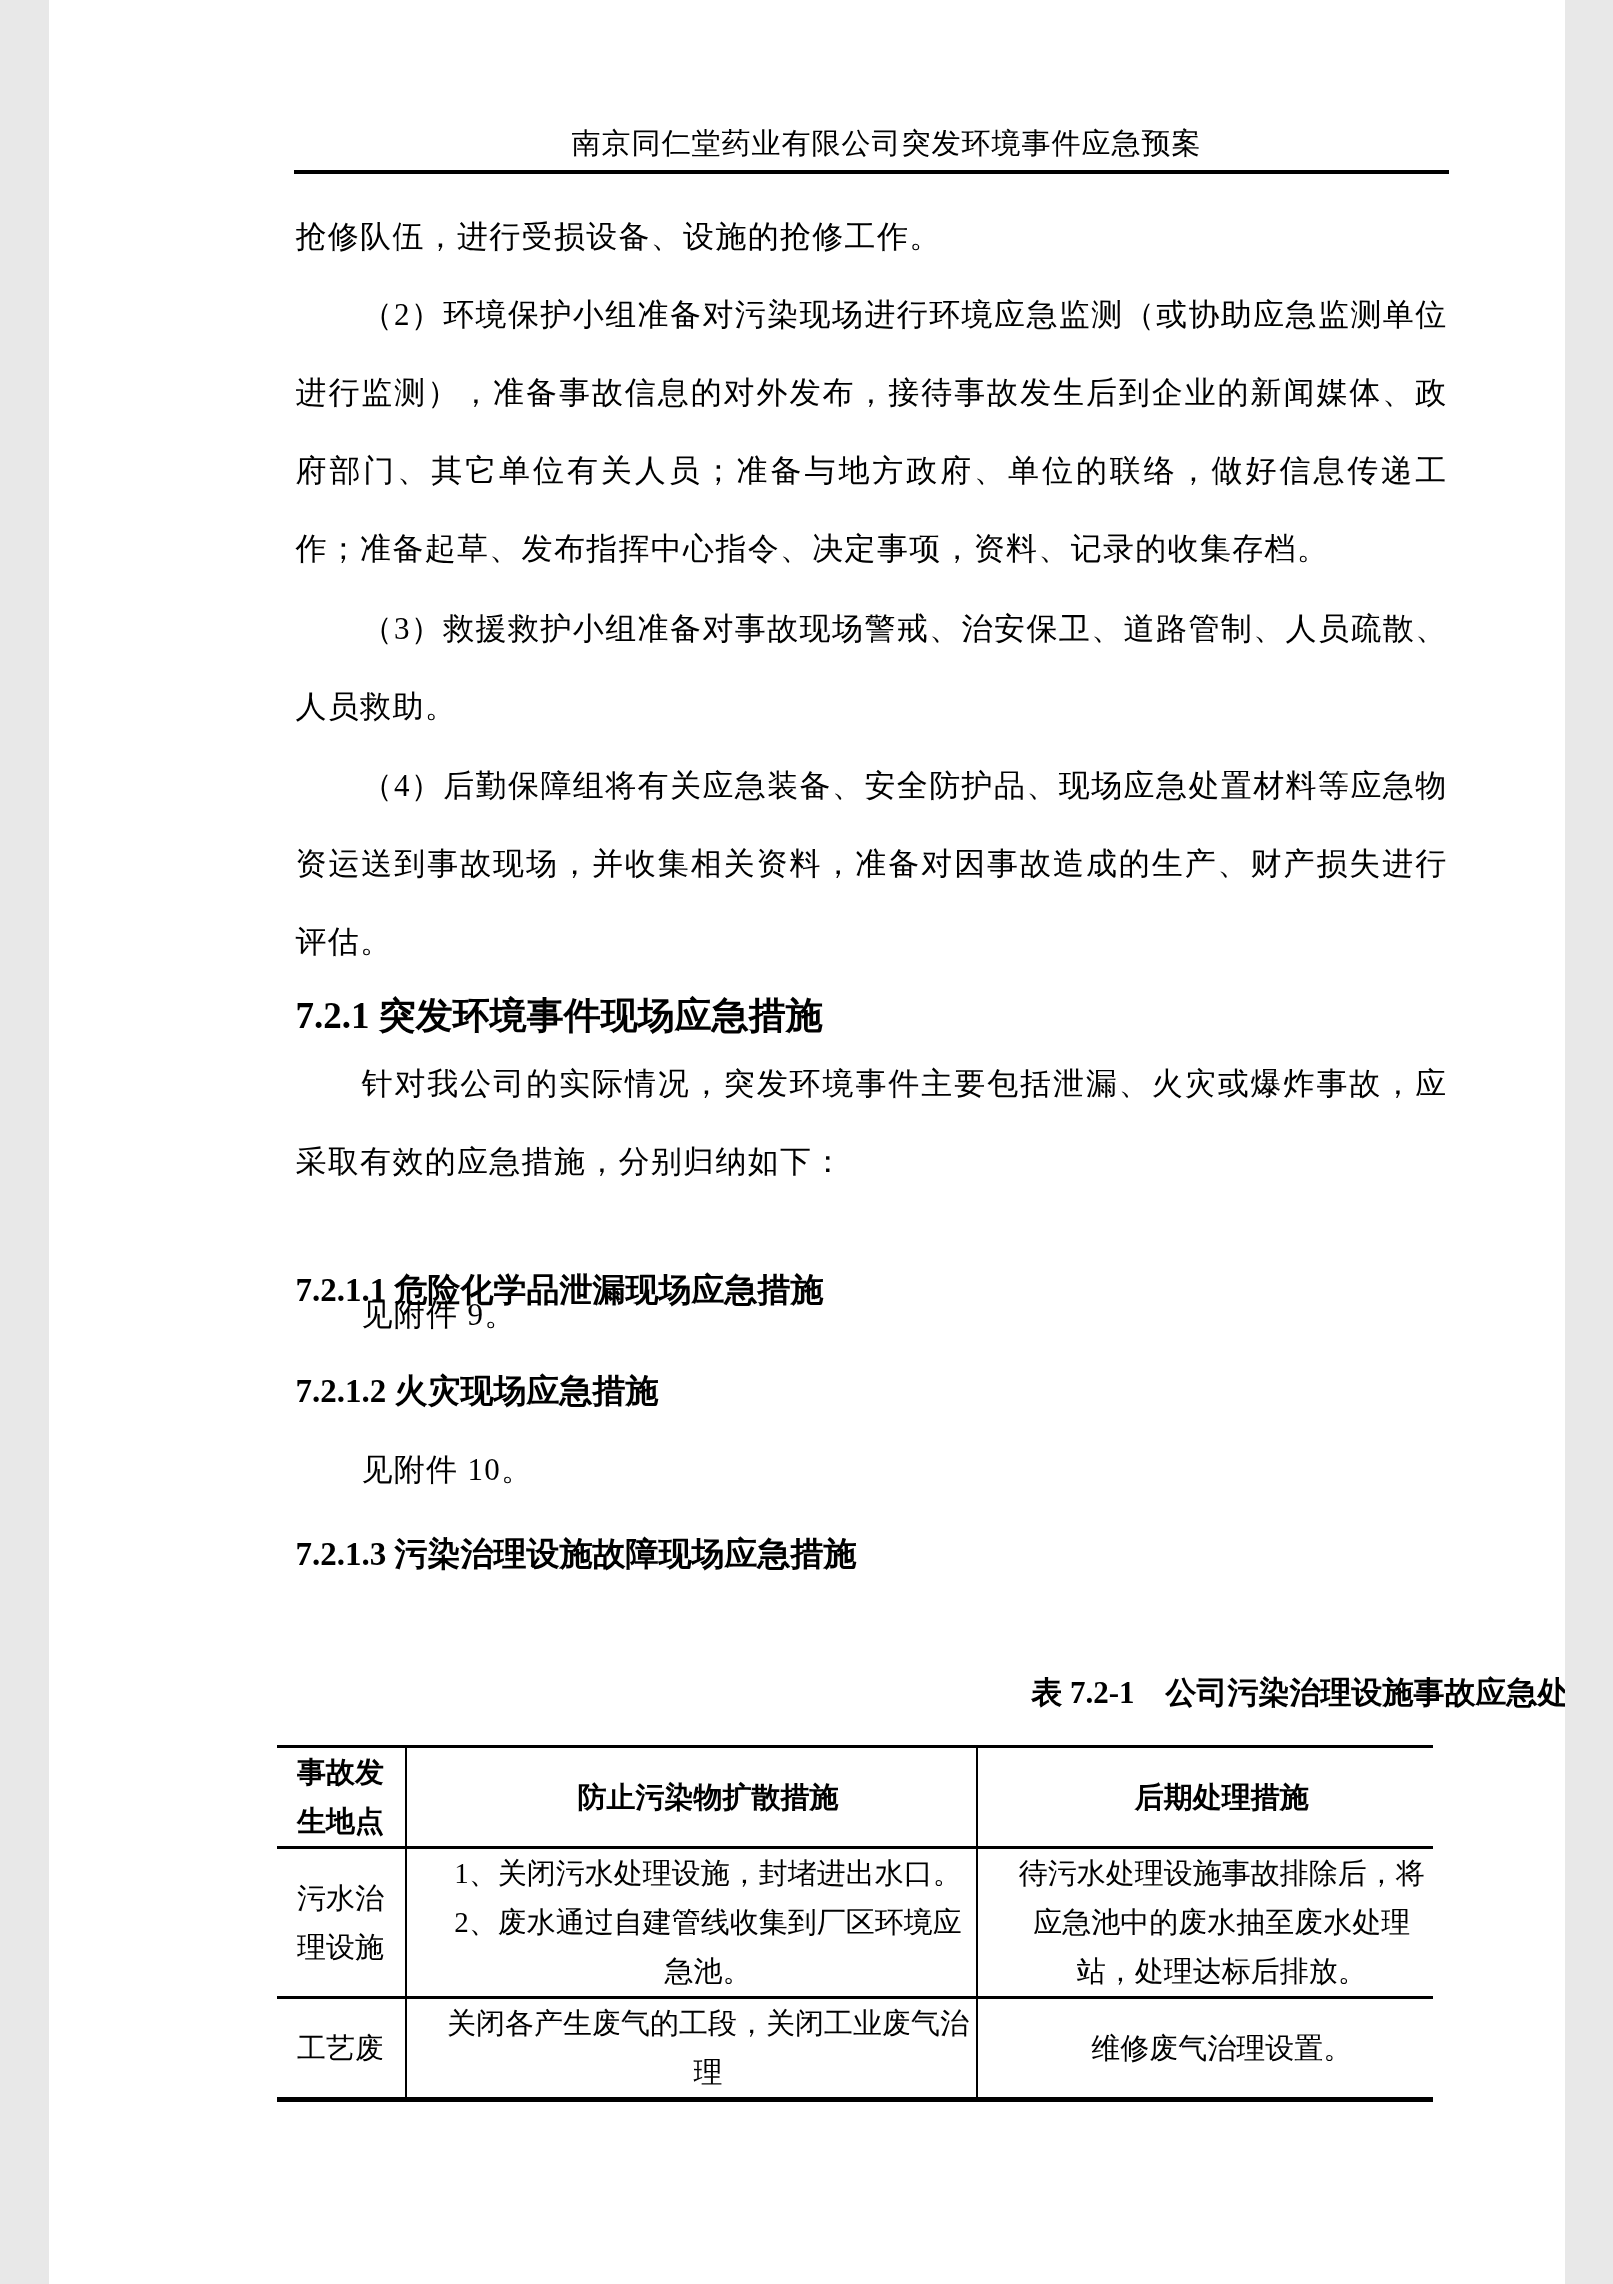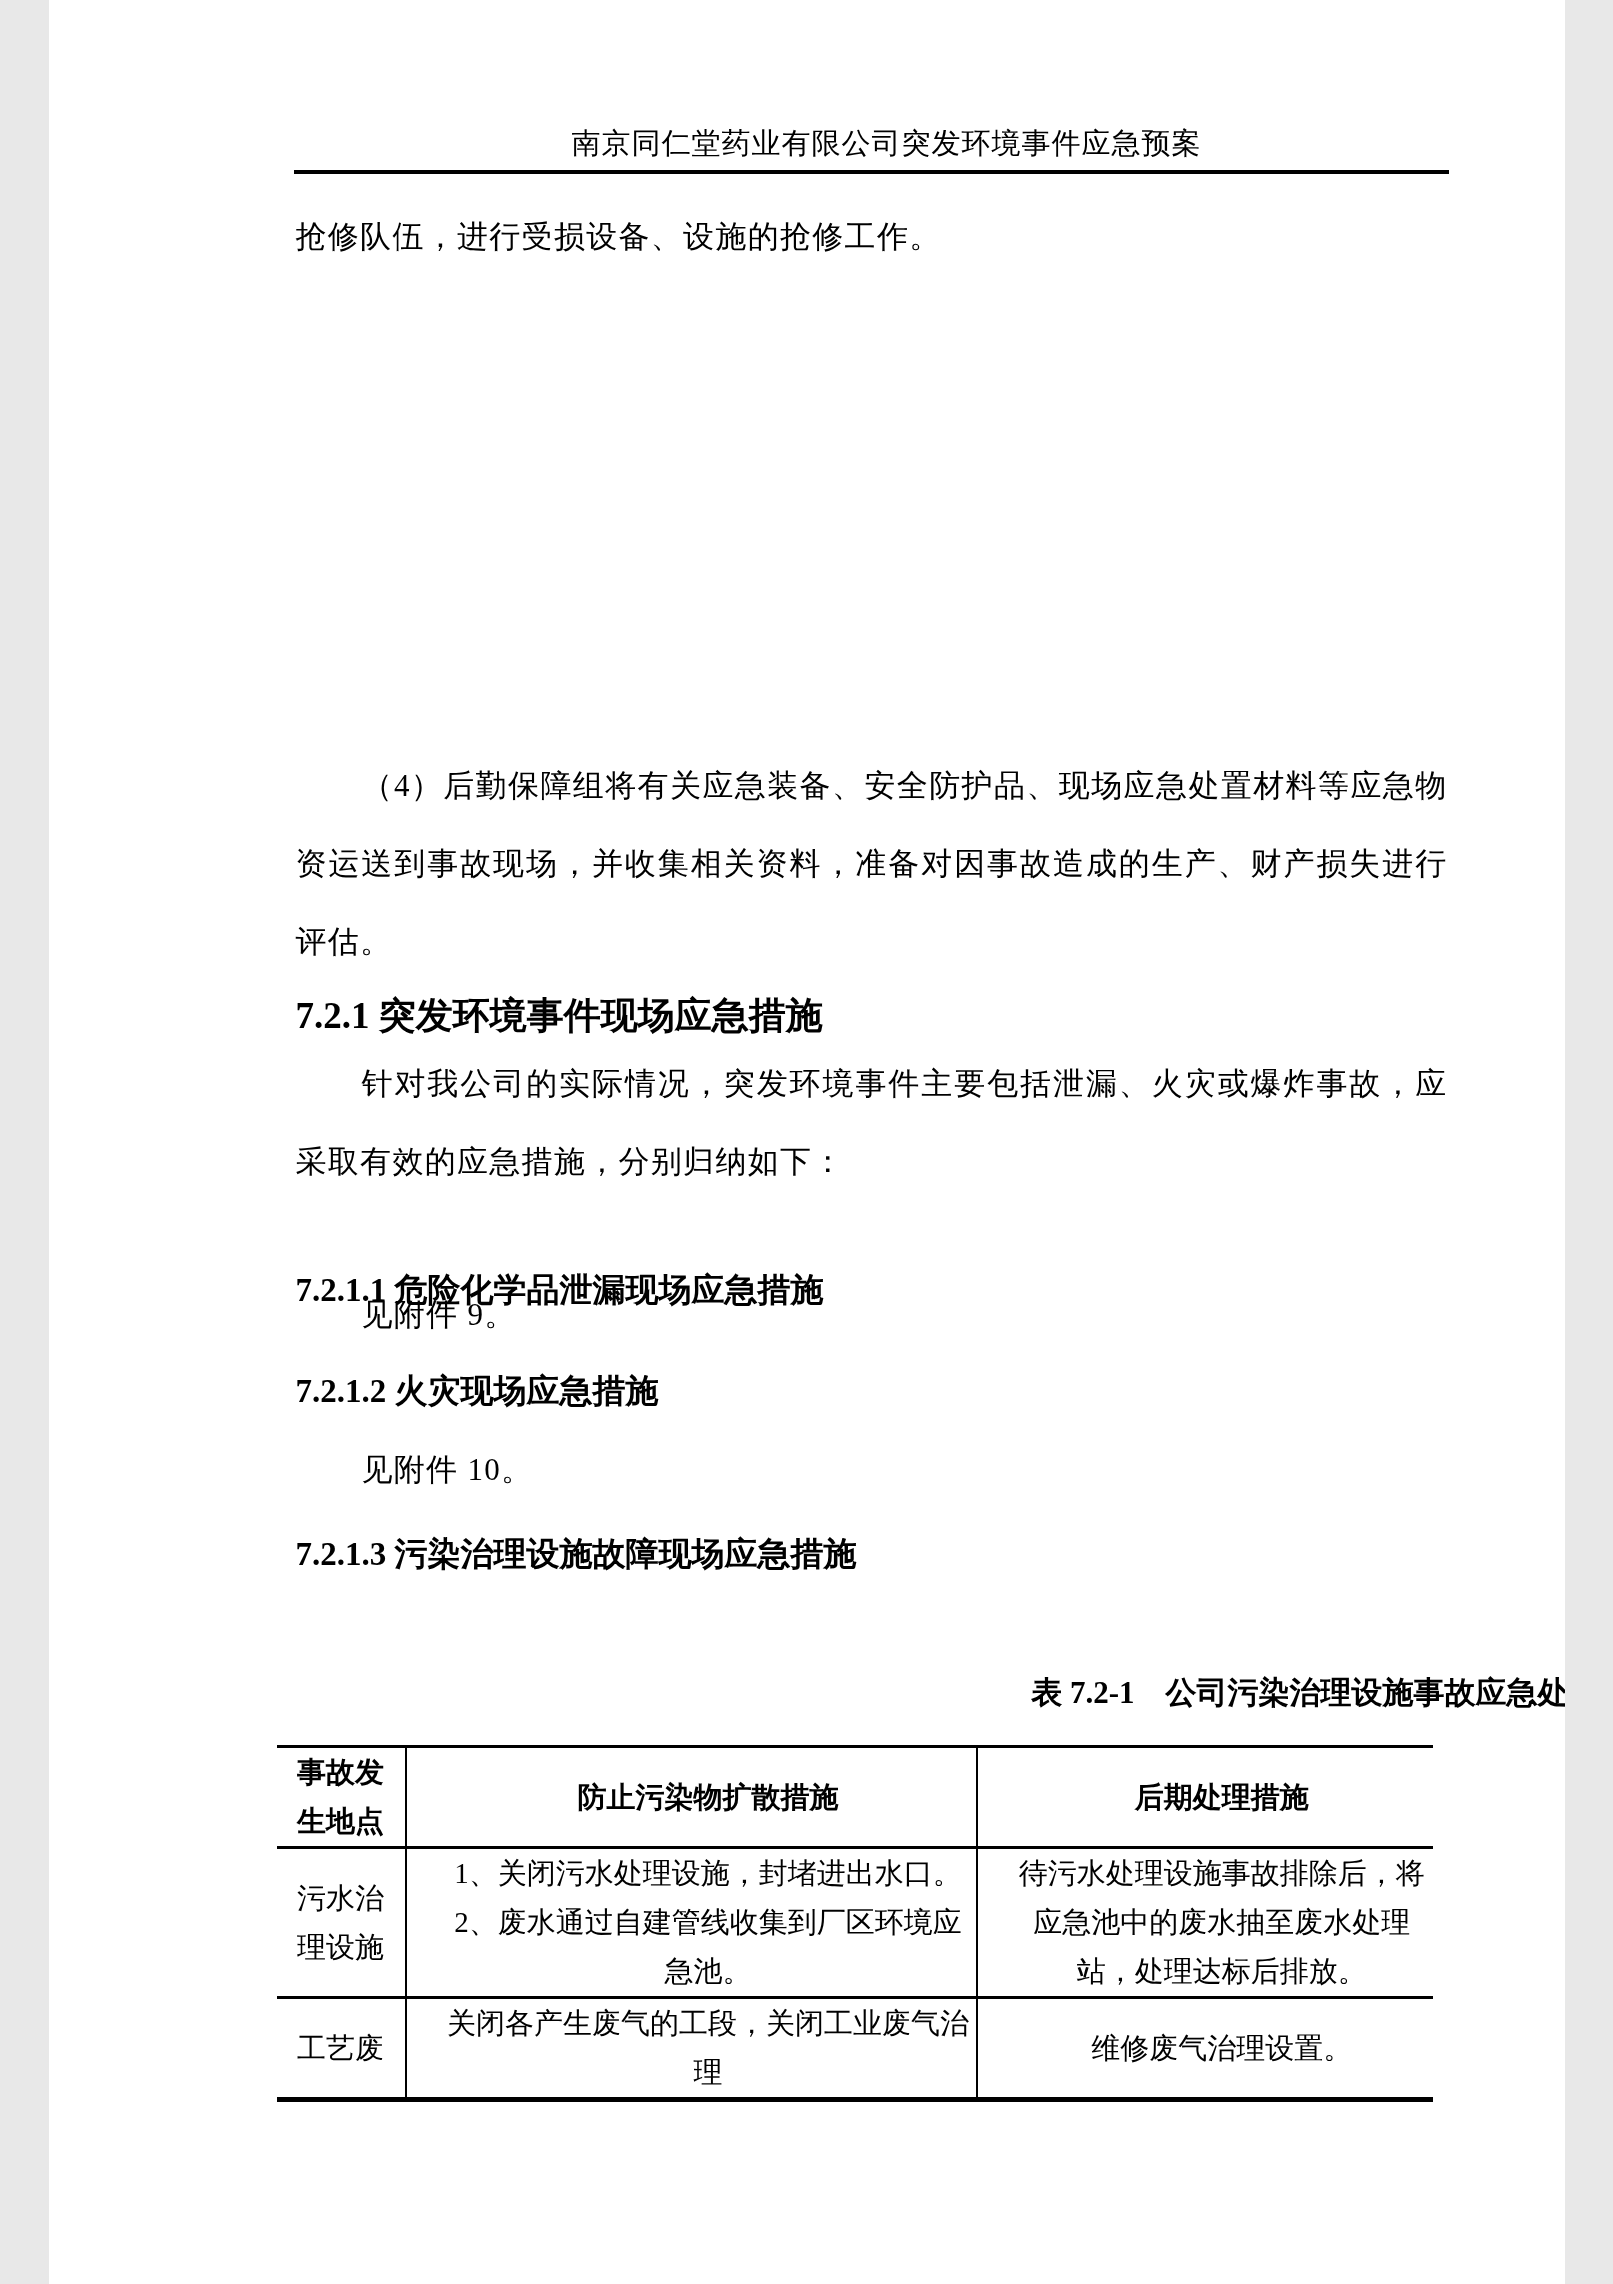--- a/index.html
+++ b/index.html
@@ -131,21 +131,23 @@
 <body>
 
 <div class="page">
 
   <div class="doc-header-title">南京同仁堂药业有限公司突发环境事件应急预案</div>
 
   <div class="doc-header-rule"></div>
 
   <div class="para p-repair">抢修队伍，进行受损设备、设施的抢修工作。</div>
 
+  <div class="para indent p-item2">（2）环境保护小组准备对污染现场进行环境应急监测（或协助应急监测单位进行监测），准备事故信息的对外发布，接待事故发生后到企业的新闻媒体、政府部门、其它单位有关人员；准备与地方政府、单位的联络，做好信息传递工作；准备起草、发布指挥中心指令、决定事项，资料、记录的收集存档。</div>
 
+  <div class="para indent p-item3">（3）救援救护小组准备对事故现场警戒、治安保卫、道路管制、人员疏散、人员救助。</div>
 
   <div class="para indent p-item4">（4）后勤保障组将有关应急装备、安全防护品、现场应急处置材料等应急物资运送到事故现场，并收集相关资料，准备对因事故造成的生产、财产损失进行评估。</div>
 
   <div class="heading h-721">7.2.1 突发环境事件现场应急措施</div>
 
   <div class="para indent p-intro">针对我公司的实际情况，突发环境事件主要包括泄漏、火灾或爆炸事故，应采取有效的应急措施，分别归纳如下：</div>
 
   <div class="heading h-7211">7.2.1.1 危险化学品泄漏现场应急措施</div>
 
   <div class="para indent p-see9">见附件 9。</div>

